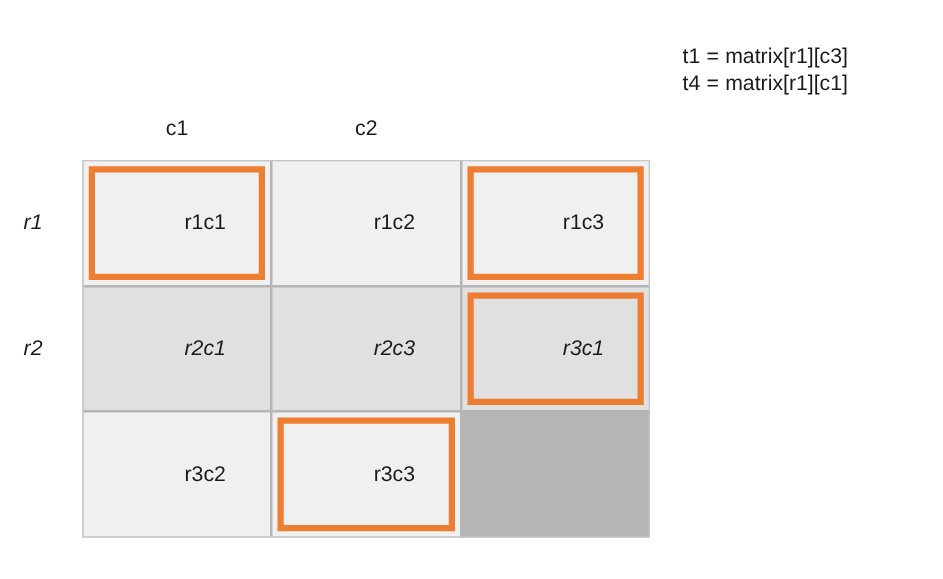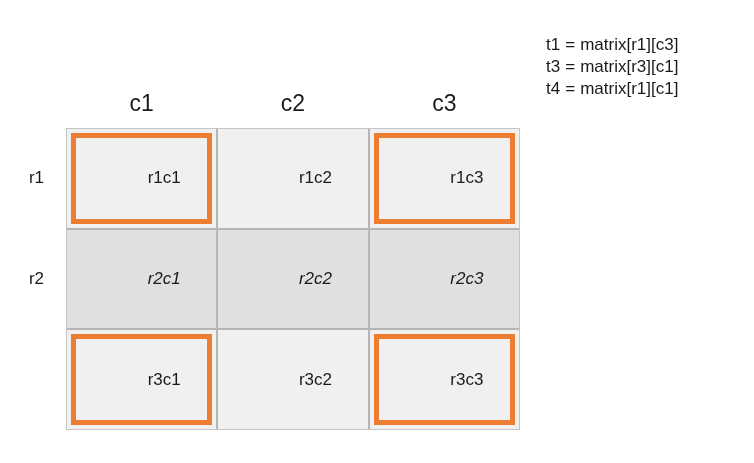--- a/index.html
+++ b/index.html
@@ -30,38 +30,39 @@
     position: absolute;
     left: 66px; top: 90px;
     width: 454px; height: 26px;
     display: grid;
     grid-template-columns: repeat(3, 1fr);
   }
   .col-headers span {
     display: flex;
     align-items: center;
     justify-content: center;
-    font-size: 23px;
+    font-size: 17px;
     text-align: center;
   }
 
   
   .row-labels {
     position: absolute;
     left: 0; top: 128px;
     width: 66px; height: 302px;
     display: grid;
     grid-template-rows: repeat(3, 1fr);
   }
   .row-labels span {
     display: flex;
     align-items: center;
     justify-content: flex-end;
-    padding-right: 22px;
+    padding-right: 32px;
     font-size: 17px;
+    font-style: italic;
   }
 
   
   .grid {
     position: absolute;
     left: 66px; top: 128px;
     width: 454px; height: 302px;
     display: grid;
     grid-template-columns: repeat(3, 1fr);
     grid-template-rows: repeat(3, 1fr);
@@ -101,21 +102,20 @@
   .assign-line .eq { margin: 0 5px; }
 </style>
 </head>
 <body>
 
 <div class="stage">
 
   <div class="col-headers">
     <span>c1</span>
     <span>c2</span>
-    <span>c3</span>
   </div>
 
   <div class="row-labels">
     <span>r1</span>
     <span>r2</span>
   </div>
 
   <div class="grid">
     <div class="cell hl">
       <span class="cell-label">r1c1</span>
@@ -127,24 +127,20 @@
     </div>
     <div class="cell hl">
       <span class="cell-label">r1c3</span>
       <span class="hl-frame"></span>
     </div>
     <div class="cell">
       <span class="cell-label">r2c1</span>
 
     </div>
     <div class="cell">
-      <span class="cell-label">r2c2</span>
-
-    </div>
-    <div class="cell">
       <span class="cell-label">r2c3</span>
 
     </div>
     <div class="cell hl">
       <span class="cell-label">r3c1</span>
       <span class="hl-frame"></span>
     </div>
     <div class="cell">
       <span class="cell-label">r3c2</span>
 
@@ -153,20 +149,17 @@
       <span class="cell-label">r3c3</span>
       <span class="hl-frame"></span>
     </div>
   </div>
 
   <div class="assignments">
     <span class="assign-line">
       <span>t1</span><span class="eq">=</span><span>matrix[r1][c3]</span>
     </span>
     <span class="assign-line">
-      <span>t3</span><span class="eq">=</span><span>matrix[r3][c1]</span>
-    </span>
-    <span class="assign-line">
       <span>t4</span><span class="eq">=</span><span>matrix[r1][c1]</span>
     </span>
   </div>
 
 </div>
 
 </body></html>

